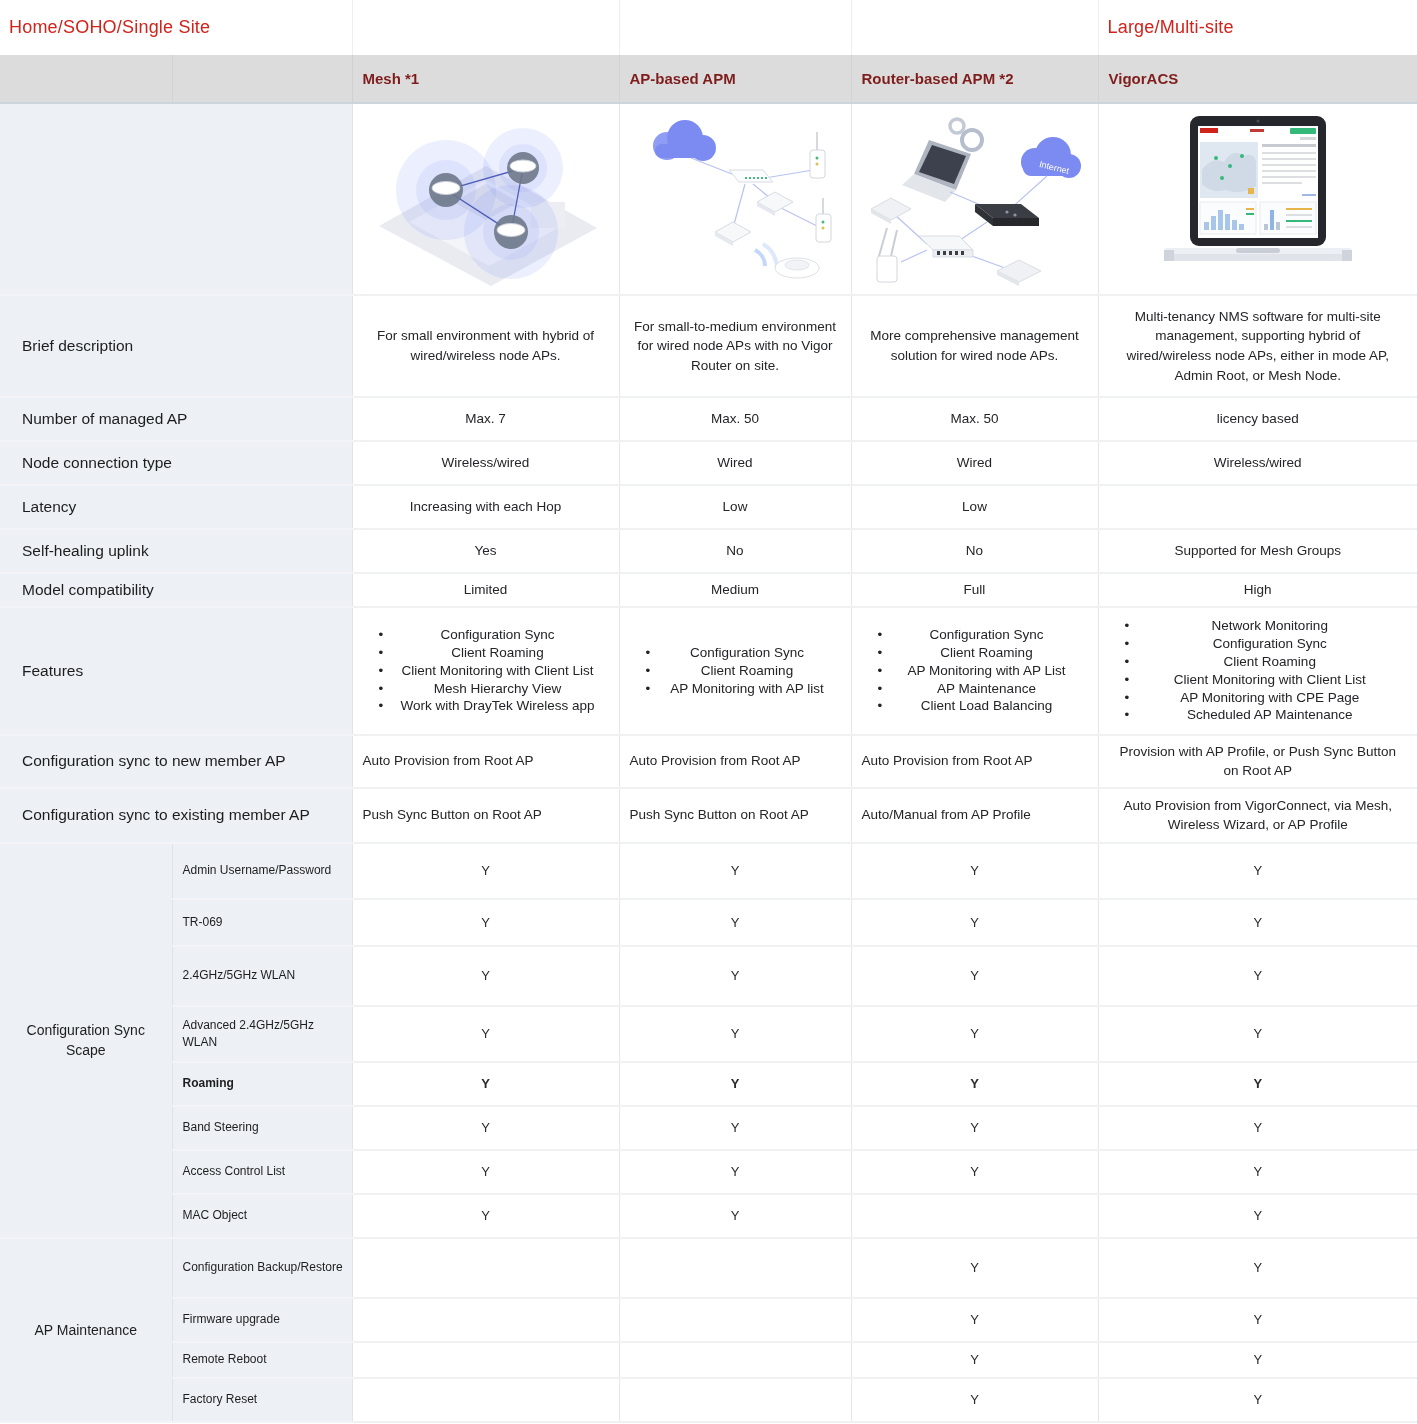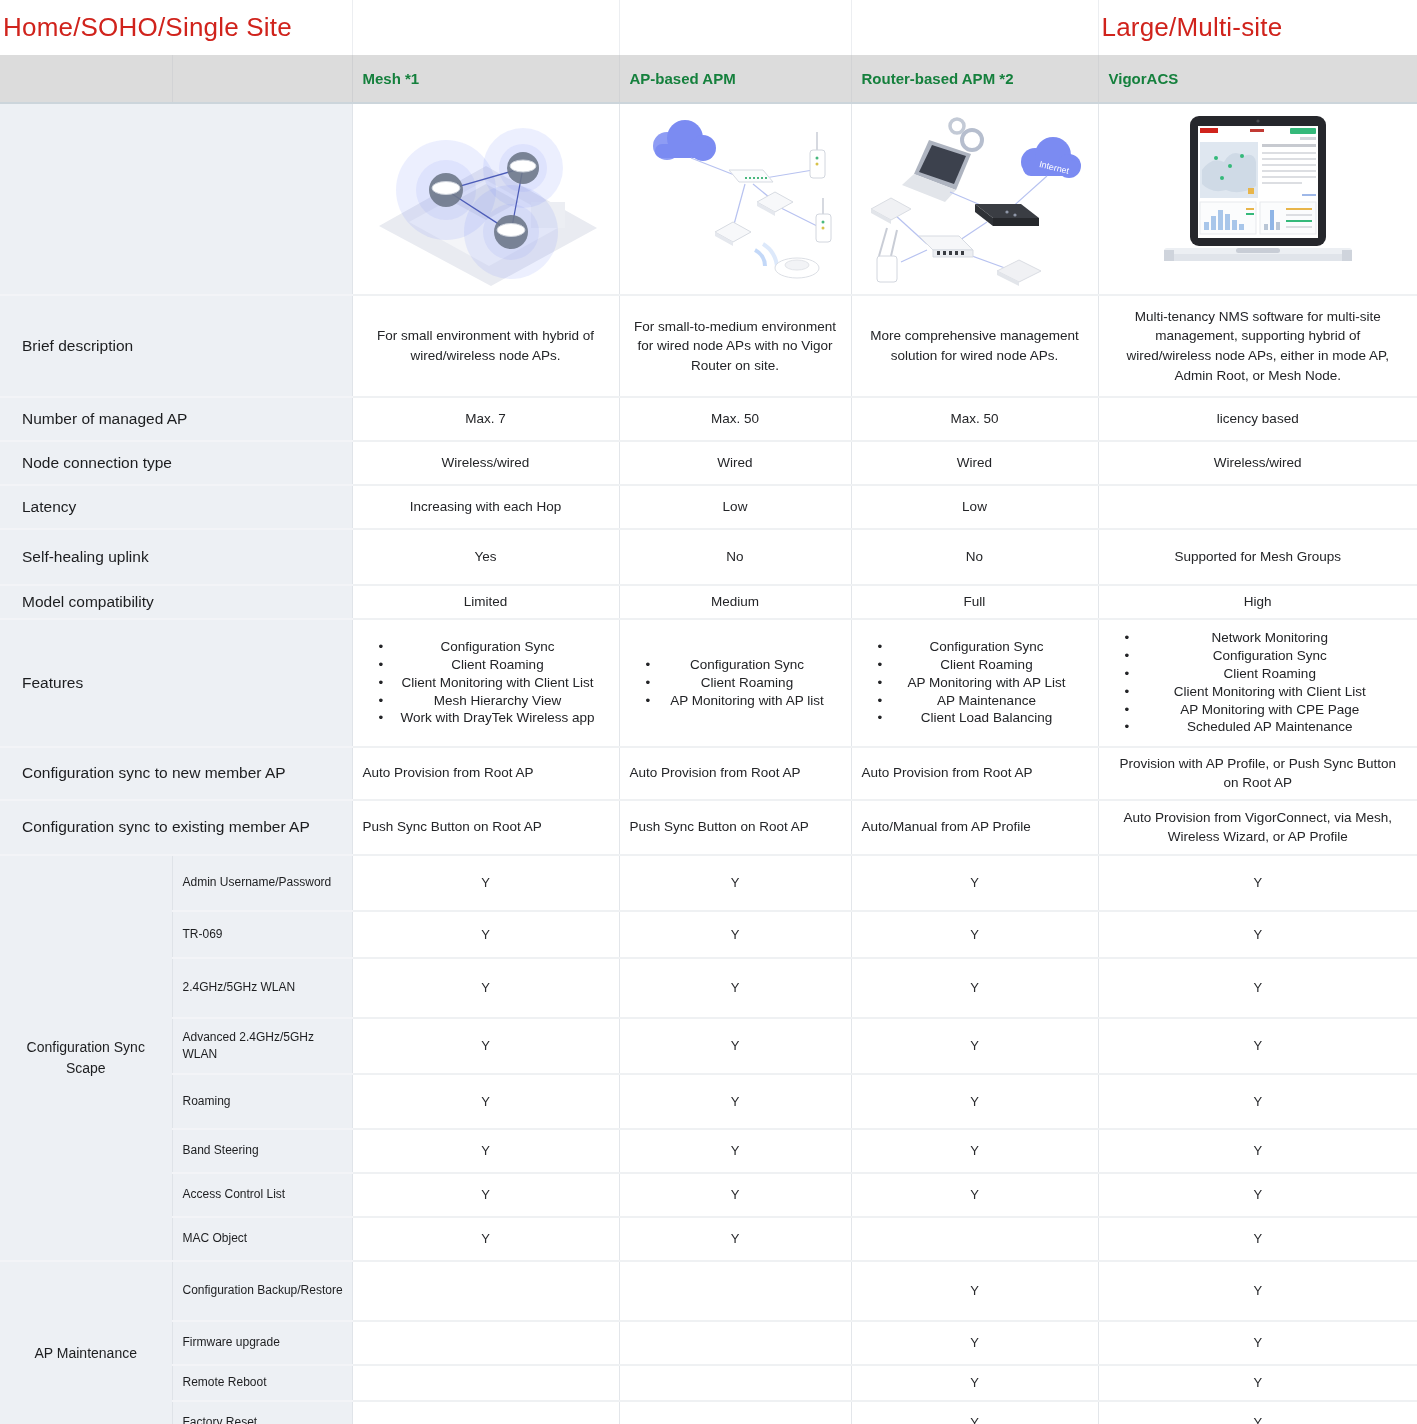--- a/index.html
+++ b/index.html
@@ -7,26 +7,26 @@
   body { font-family:"Liberation Sans", sans-serif; color:#1d1e20; }
   .page { width:1417px; height:1424px; overflow:hidden; background:#fff; }
 
   table.cmp { width:1417px; border-collapse:collapse; table-layout:fixed; }
   table.cmp td, table.cmp th { vertical-align:middle; }
 
   
   tr.title-row { height:55px; }
   tr.title-row td { background:#fff; border-right:1px solid #eceef1; }
   tr.title-row td:last-child { border-right:none; }
-  .red-title { color:#d0231c; font-size:26px; letter-spacing:0.2px; padding-left:3px; display:inline-block; }
+  .red-title { color:#d0231c; font-size:18px; letter-spacing:0.2px; padding-left:9px; display:inline-block; }
 
   
   tr.head-row { height:48px; }
   tr.head-row td, tr.head-row th { background:#dcdcdc; border-right:1px solid #d2d3d5; border-bottom:2px solid #ccd5db; }
-  tr.head-row th { text-align:left; font-size:15px; font-weight:bold; color:#15803d; padding-left:10px; }
+  tr.head-row th { text-align:left; font-size:15px; font-weight:bold; color:#7f1d1d; padding-left:10px; }
   tr.head-row .hB { border-right:1px solid #cfd0d2; }
 
   
   td.cell { background:#fff; border-right:1px solid #e3e6ea; border-bottom:2px solid #eff1f3; }
   td.cell:last-child, td.lastcol { border-right:none !important; }
   td.labelcell { background:#edf0f4; border-right:1px solid #e0e4e9; border-bottom:2px solid #f3f4f7;
                  font-size:15.5px; color:#1c1d1f; padding-left:22px; }
   td.glabel { background:#edf0f4; border-right:1px solid #dfe3e8; border-bottom:2px solid #f3f4f7;
               font-size:14px; text-align:center; line-height:1.45; padding:0 8px; }
   td.slabel { background:#edf0f4; border-right:1px solid #e0e4e9; border-bottom:2px solid #f3f4f7;
@@ -302,21 +302,21 @@
           <td class="cell val">Wired</td>
           <td class="cell val lastcol">Wireless/wired</td>
         </tr>
         <tr style="height: 44px;">
           <td class="labelcell" colspan="2">Latency</td>
           <td class="cell val">Increasing with each Hop</td>
           <td class="cell val">Low</td>
           <td class="cell val">Low</td>
           <td class="cell val lastcol"></td>
         </tr>
-        <tr style="height: 56px;">
+        <tr style="height: 44px;">
           <td class="labelcell" colspan="2">Self-healing uplink</td>
           <td class="cell val">Yes</td>
           <td class="cell val">No</td>
           <td class="cell val">No</td>
           <td class="cell val lastcol">Supported for Mesh Groups</td>
         </tr>
         <tr style="height: 28px;">
           <td class="labelcell" colspan="2">Model compatibility</td>
           <td class="cell val">Limited</td>
           <td class="cell val">Medium</td>
@@ -397,21 +397,21 @@
           <td class="cell ymark">Y</td>
           <td class="cell ymark lastcol">Y</td>
         </tr>
         <tr style="height: 56px;">
           <td class="slabel">Advanced 2.4GHz/5GHz WLAN</td>
           <td class="cell ymark">Y</td>
           <td class="cell ymark">Y</td>
           <td class="cell ymark">Y</td>
           <td class="cell ymark lastcol">Y</td>
         </tr>
-        <tr style="height: 55px;">
+        <tr style="height: 44px; font-weight: bold;">
           <td class="slabel">Roaming</td>
           <td class="cell ymark">Y</td>
           <td class="cell ymark">Y</td>
           <td class="cell ymark">Y</td>
           <td class="cell ymark lastcol">Y</td>
         </tr>
         <tr style="height: 44px;">
           <td class="slabel">Band Steering</td>
           <td class="cell ymark">Y</td>
           <td class="cell ymark">Y</td>

